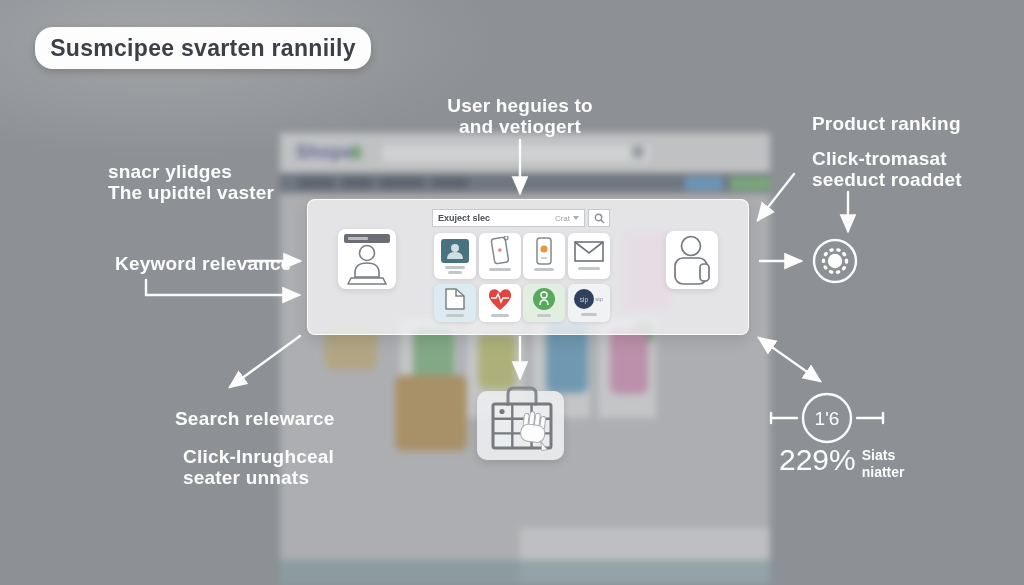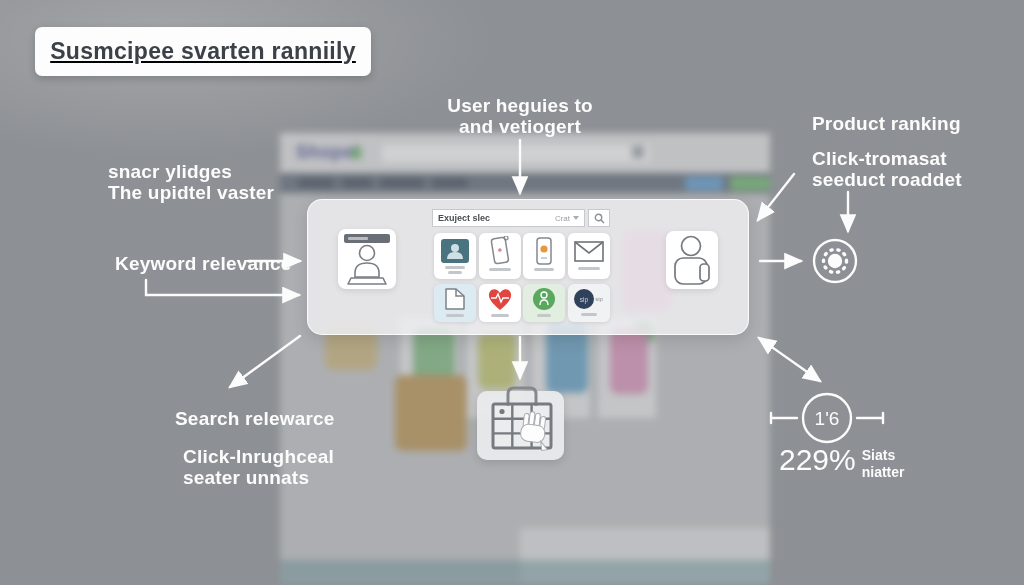--- a/index.html
+++ b/index.html
@@ -17,35 +17,35 @@
              border:1px solid rgba(160,165,170,.6);border-radius:2px;}
   .wp-hicon{position:absolute;left:352px;top:13px;width:12px;height:12px;background:#9aa0a6;border-radius:2px;}
   .wp-nav{position:absolute;left:0;top:43px;width:100%;height:20px;background:rgba(86,98,112,.88);}
   .wp-navitem{position:absolute;top:5px;height:10px;background:rgba(60,70,84,.9);border-radius:2px;}
   .wp-btn{position:absolute;top:4px;height:13px;border-radius:2px;}
   .wp-body{position:absolute;left:0;top:63px;width:100%;height:392px;background:rgba(233,233,233,.55);}
   .wp-card{position:absolute;background:rgba(255,255,255,.6);border-radius:2px;}
   .blob{position:absolute;border-radius:8px;}
   .wp-footer{position:absolute;left:0;top:430px;width:100%;height:25px;background:rgba(84,134,142,.5);}
   
-  .title-box{position:absolute;left:35px;top:27px;width:336px;height:49px;background:#fdfdfd;
-             border-radius:7px;z-index:6;display:flex;align-items:center;justify-content:center;
-             box-shadow:0 3px 8px rgba(0,0,0,.18);text-decoration:underline;}
+  .title-box{position:absolute;left:35px;top:27px;width:336px;height:42px;background:#fdfdfd;
+             border-radius:18px;z-index:6;display:flex;align-items:center;justify-content:center;
+             box-shadow:0 3px 8px rgba(0,0,0,.18);}
   .title-box span{font-size:23px;font-weight:600;color:#3c4147;letter-spacing:.3px;}
   
   .lbl{position:absolute;color:#fcfcfc;font-size:19px;font-weight:600;letter-spacing:.2px;
        line-height:21px;z-index:6;}
   .lbl.center{text-align:center;transform:translateX(-50%);}
   .stat{position:absolute;z-index:6;color:#fcfcfc;display:flex;align-items:flex-start;gap:6px;}
   .stat .big{font-weight:400;line-height:1;}
   .stat .side{font-size:14px;font-weight:600;line-height:17px;padding-top:2px;}
   
   .panel{position:absolute;left:307px;top:199px;width:440px;height:134px;z-index:3;
          background:rgba(243,244,246,.78);border:1px solid rgba(255,255,255,.85);
-         border-radius:15px;box-shadow:0 5px 16px rgba(0,0,0,.12);}
+         border-radius:8px;box-shadow:0 5px 16px rgba(0,0,0,.12);}
   .psearch{position:absolute;left:124px;top:9px;width:153px;height:18px;background:#fff;
            border:1px solid #c6cacd;display:flex;align-items:center;padding:0 5px;box-sizing:border-box;}
   .psearch .q{font-size:9px;font-weight:bold;color:#4a4e53;flex:1;}
   .psearch .dd{font-size:8px;color:#9aa0a5;display:flex;align-items:center;gap:3px;}
   .caret{width:0;height:0;border-left:3px solid transparent;border-right:3px solid transparent;
          border-top:4px solid #a8adb2;}
   .pbtn{position:absolute;left:280px;top:9px;width:22px;height:18px;background:#fff;border:1px solid #c6cacd;
         display:flex;align-items:center;justify-content:center;box-sizing:border-box;}
   .card{position:absolute;background:#fff;border-radius:8px;box-shadow:0 2px 6px rgba(0,0,0,.10);}
   .appcard{position:absolute;width:42px;border-radius:6px;box-shadow:0 1px 4px rgba(0,0,0,.10);

